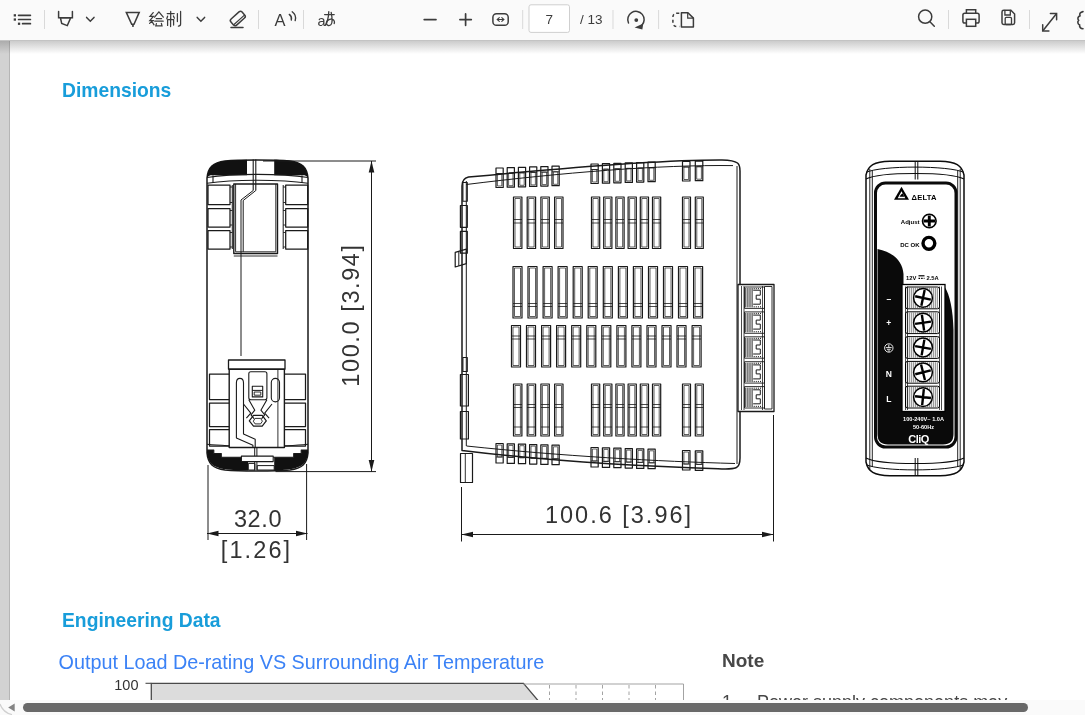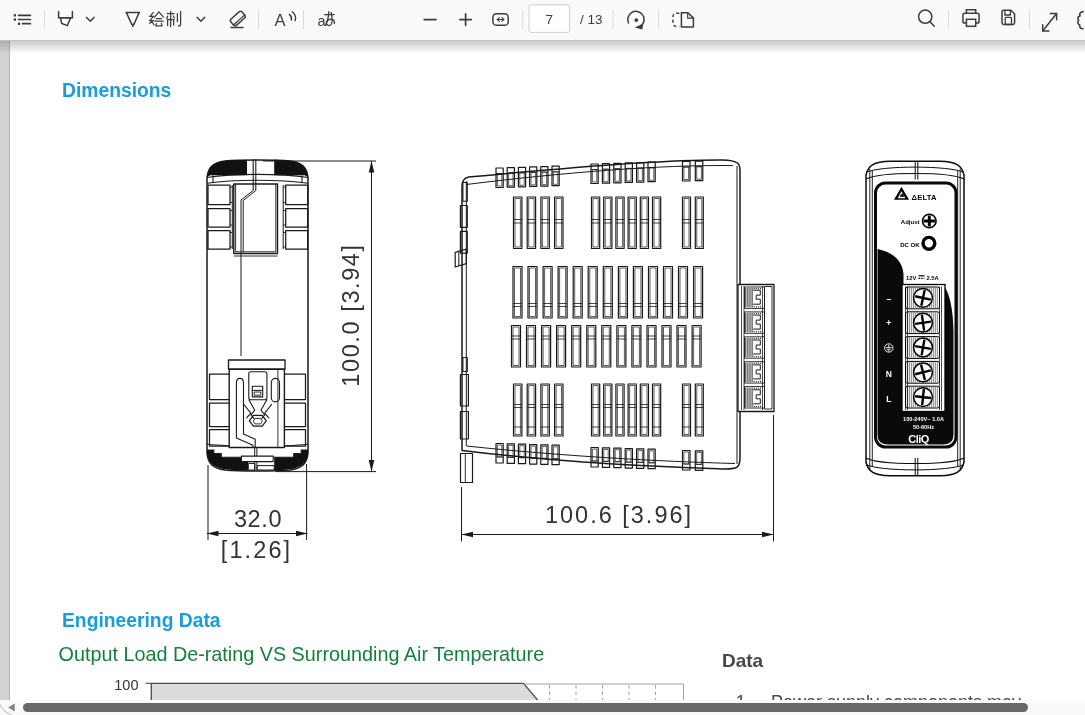--- a/index.html
+++ b/index.html
@@ -5,39 +5,39 @@
   html,body{margin:0;padding:0;}
   body{width:1085px;height:715px;overflow:hidden;position:relative;
        font-family:"Liberation Sans",sans-serif;background:#fff;}
   .abs{position:absolute;}
   #toolbar{left:0;top:0;width:1085px;height:40px;background:#fafafa;border-bottom:1px solid #c3c3c3;z-index:30;}
   #viewerbg{left:0;top:41px;width:1085px;height:659px;background:#fff;z-index:1;}
   #graystrip{left:0;top:41px;width:9px;height:659px;background:#d2d2d2;z-index:2;}
   #pageedge{left:9px;top:41px;width:1px;height:659px;background:#b5b5b5;z-index:3;}
   #topshadow{left:0;top:41px;width:1085px;height:13px;z-index:4;
      background:linear-gradient(to bottom, rgba(85,85,85,0.30), rgba(85,85,85,0));}
-  #content{left:0;top:0;width:1021px;height:700px;z-index:5;overflow:hidden;text-align:right;}
+  #content{left:0;top:0;width:1021px;height:700px;z-index:5;overflow:hidden;}
   #scroll{left:0;top:700px;width:1085px;height:15px;background:#fafafa;z-index:40;}
   #thumb{left:23px;top:2.5px;width:1005px;height:9px;background:#696969;border-radius:5px;}
   .h1{font-weight:bold;font-size:19.3px;color:#189dda;line-height:1;}
   .txt{font-size:17.7px;color:#363636;line-height:1;}
-  .navy{font-size:19.8px;color:#15803d;line-height:1;}
+  .navy{font-size:19.8px;color:#3b82f6;line-height:1;margin-top:8px;}
 </style>
 </head>
 <body>
 <div class="abs" id="viewerbg"></div>
 <div class="abs" id="topshadow"></div>
 <div class="abs" id="graystrip"></div>
 <div class="abs" id="pageedge"></div>
 
 <div class="abs" id="content">
   <div class="abs h1" style="left:62px;top:81px;">Dimensions</div>
   <div class="abs h1" style="left:62px;top:610.5px;">Engineering Data</div>
   <div class="abs navy" style="left:58.5px;top:644.5px;">Output Load De-rating VS Surrounding Air Temperature</div>
-  <div class="abs" style="left:722px;top:651px;font-size:19px;font-weight:bold;color:#474747;line-height:1;">Data</div>
+  <div class="abs" style="left:722px;top:651px;font-size:19px;font-weight:bold;color:#474747;line-height:1;">Note</div>
   <div class="abs" style="left:722px;top:693px;font-size:18px;color:#474747;line-height:1;">1&nbsp;&nbsp;&nbsp;&nbsp;&nbsp;Power supply components may degrade</div>
   <svg width="1085" height="700" viewBox="0 0 1085 700" style="position:absolute;left:0;top:0;" font-family="Liberation Sans, sans-serif">
 
   <g stroke="#1a1a1a" fill="none" stroke-width="1.5" stroke-linejoin="round">
     <path d="M207,178 C208,167 213,162.6 225,161 C240,159.6 275,159.6 290,161 C302,162.6 307,167 308,178 L308,453 C307,464 302,468.4 290,470 C275,471.4 240,471.4 225,470 C213,468.4 208,464 207,453 Z"></path>
     <path d="M207,178 C208,167 213,162.6 225,161 C233,160.3 240,159.9 247,159.8 L247,175.2 L210.5,175.2 C208.9,175.6 207.8,176.6 207,178 Z" fill="#111" stroke="none"></path>
     <path d="M274.2,159.8 C281,159.9 288,160.3 290,161 C302,162.6 307,167 308,178 C307.2,176.6 306.1,175.6 304.5,175.2 L274.2,175.2 Z" fill="#111" stroke="none"></path>
 
     <path d="M207,177.5 C225,174.8 240,174.4 257.5,174.4 C275,174.4 290,174.8 308,177.5" stroke-width="1.2"></path>
     <path d="M207,183.3 C225,180.7 240,180.3 257.5,180.3 C275,180.3 290,180.7 308,183.3" stroke-width="1.1"></path>

